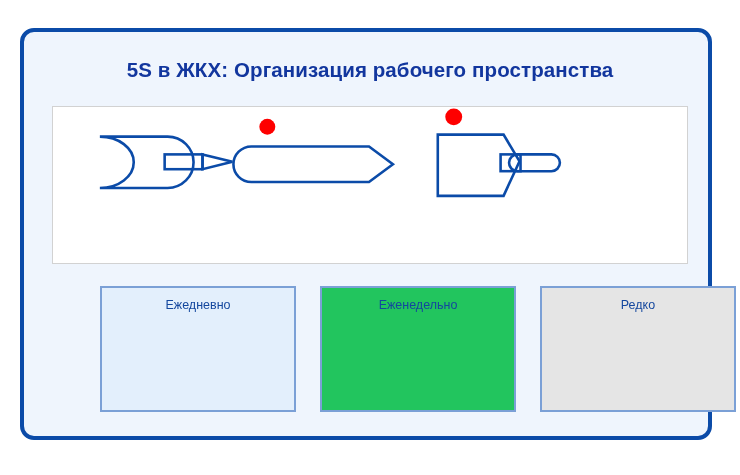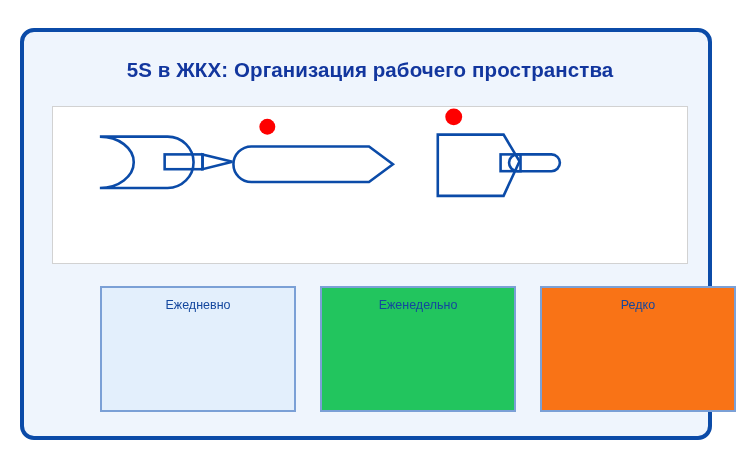--- a/index.html
+++ b/index.html
@@ -120,18 +120,18 @@
     </svg>
   </div>
 
   <div id="cards-row">
     <div class="card" style="background: rgb(227, 239, 252); border-color: rgb(123, 160, 214);">
       <div class="card-label" style="color: rgb(20, 71, 158);">Ежедневно</div>
     </div>
     <div class="card" style="background: #22c55e; border-color: rgb(123, 160, 214);">
       <div class="card-label" style="color: rgb(20, 71, 158);">Еженедельно</div>
     </div>
-    <div class="card" style="background: #f97316; border-color: rgb(123, 160, 214); text-decoration: underline;">
+    <div class="card" style="background: #e5e5e5; border-color: rgb(123, 160, 214); text-decoration: underline;">
       <div class="card-label" style="color: rgb(20, 71, 158);">Редко</div>
     </div>
   </div>
 
 </div>
 
 </body></html>

